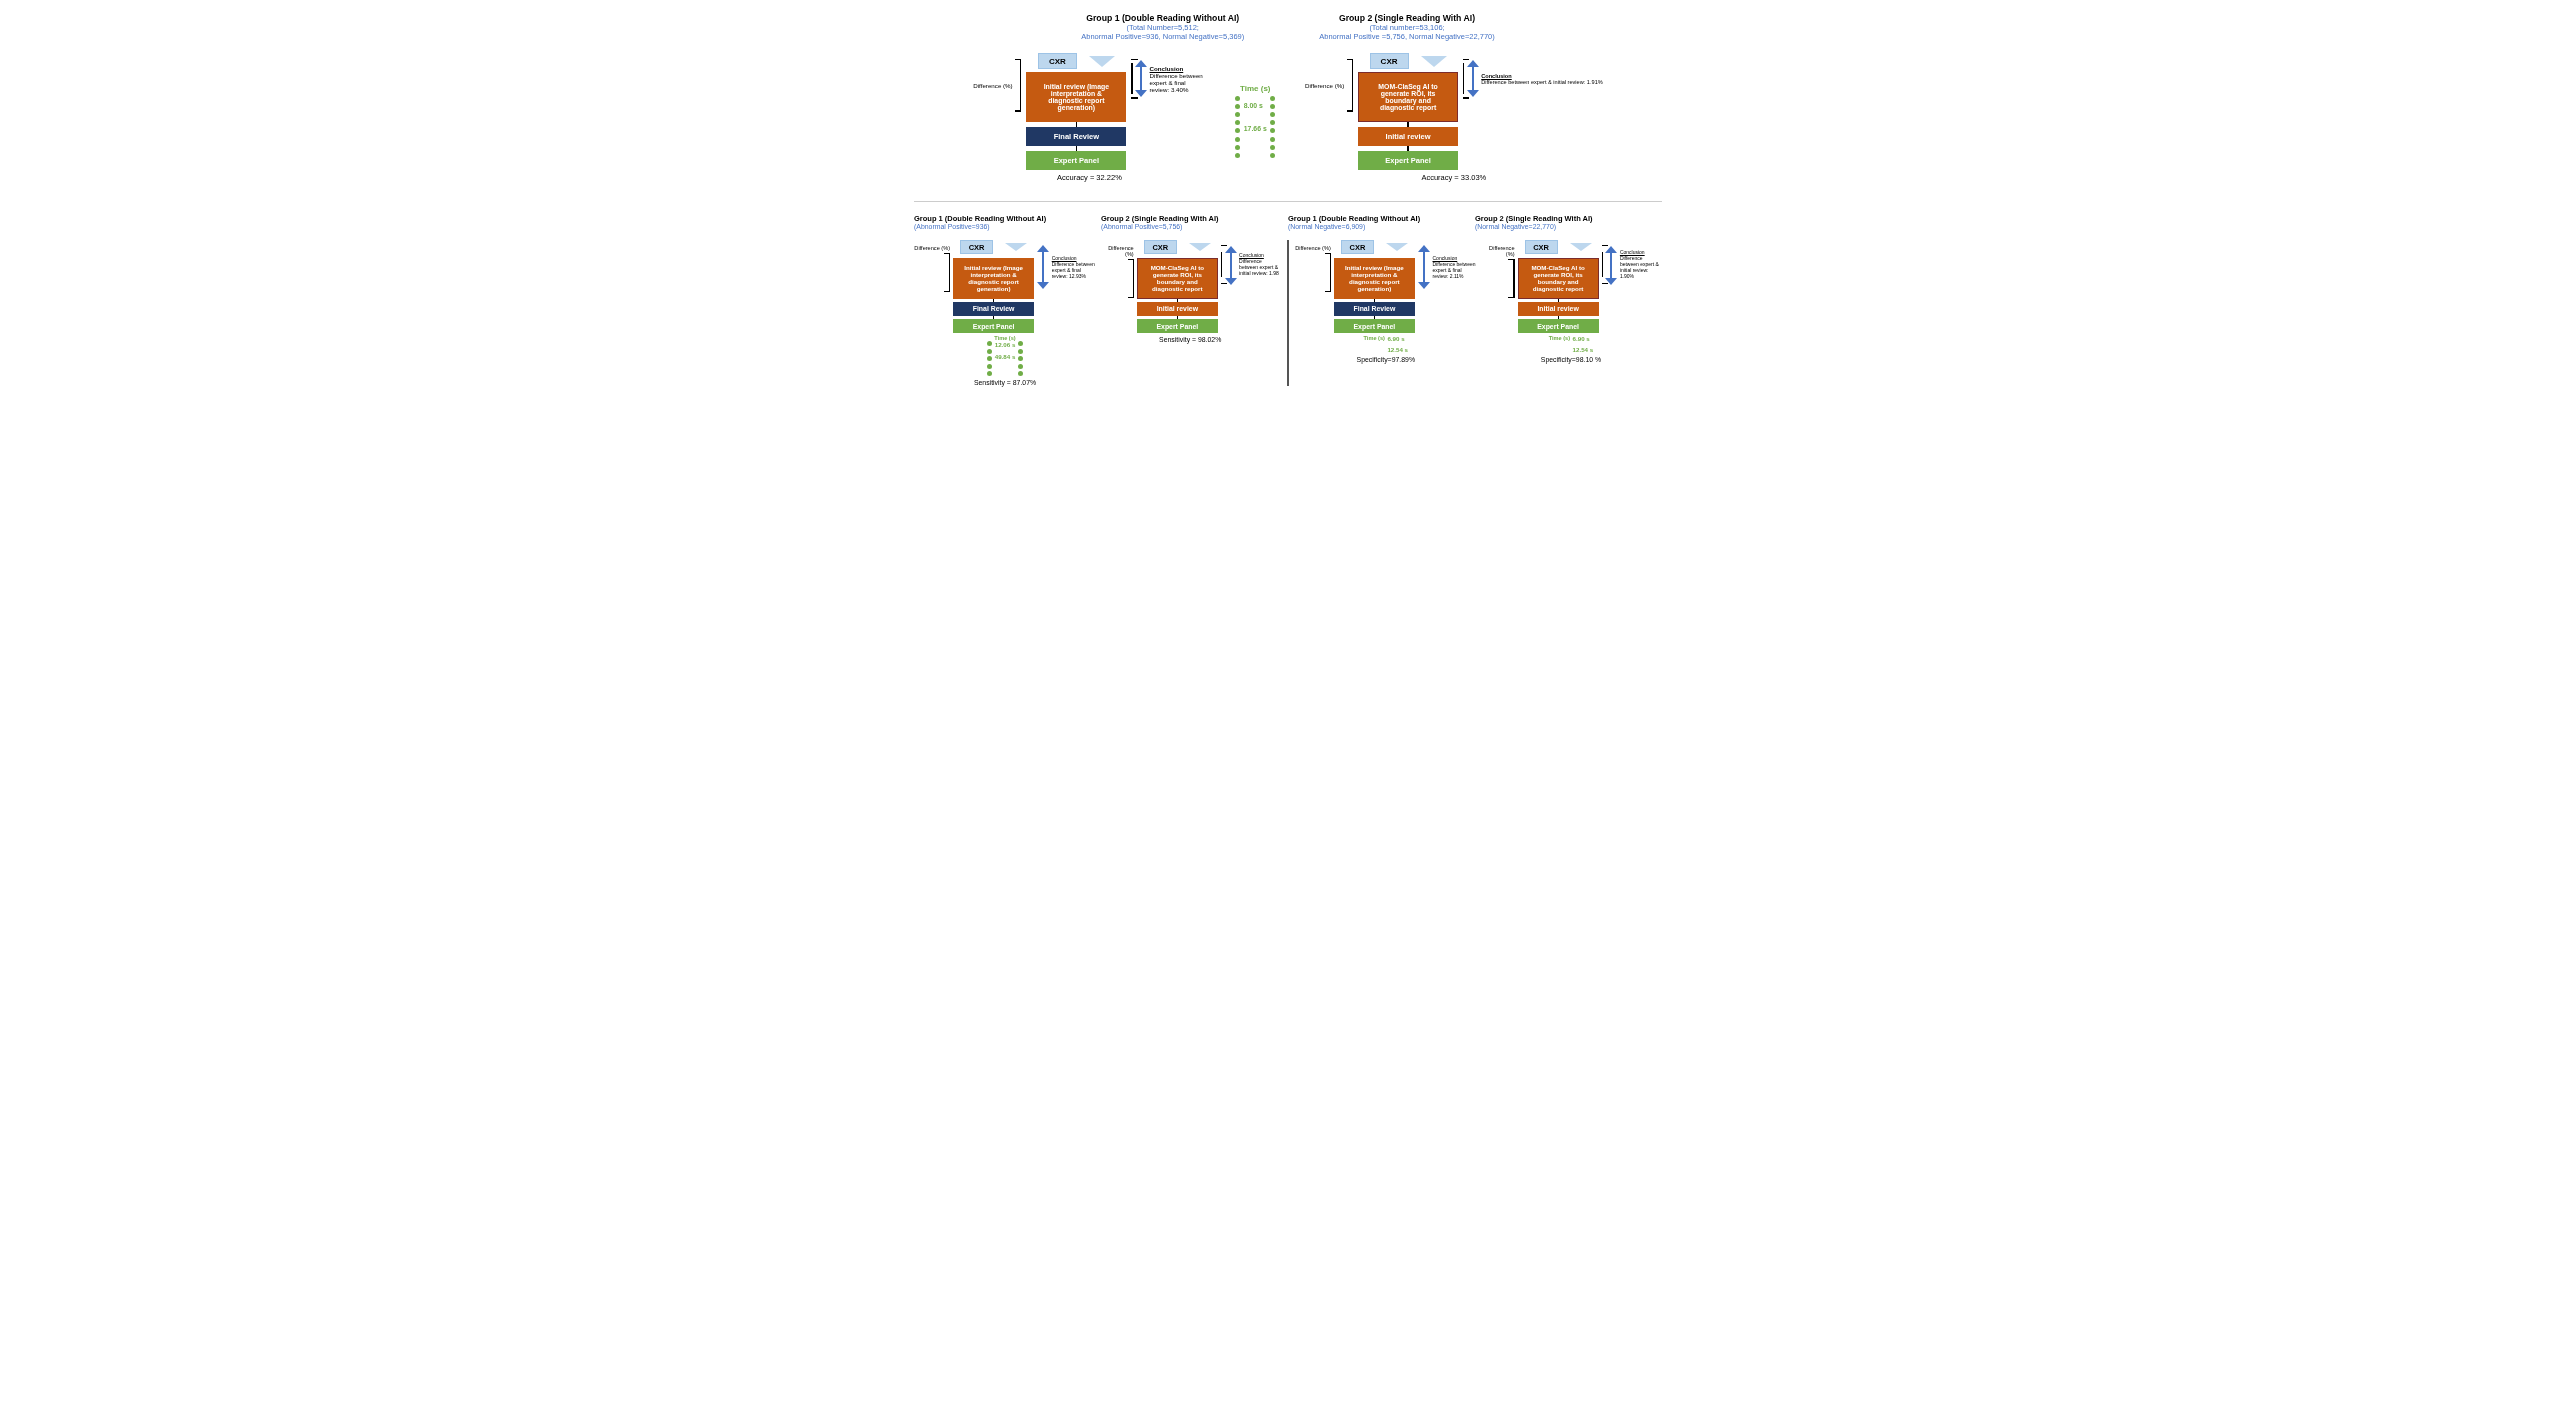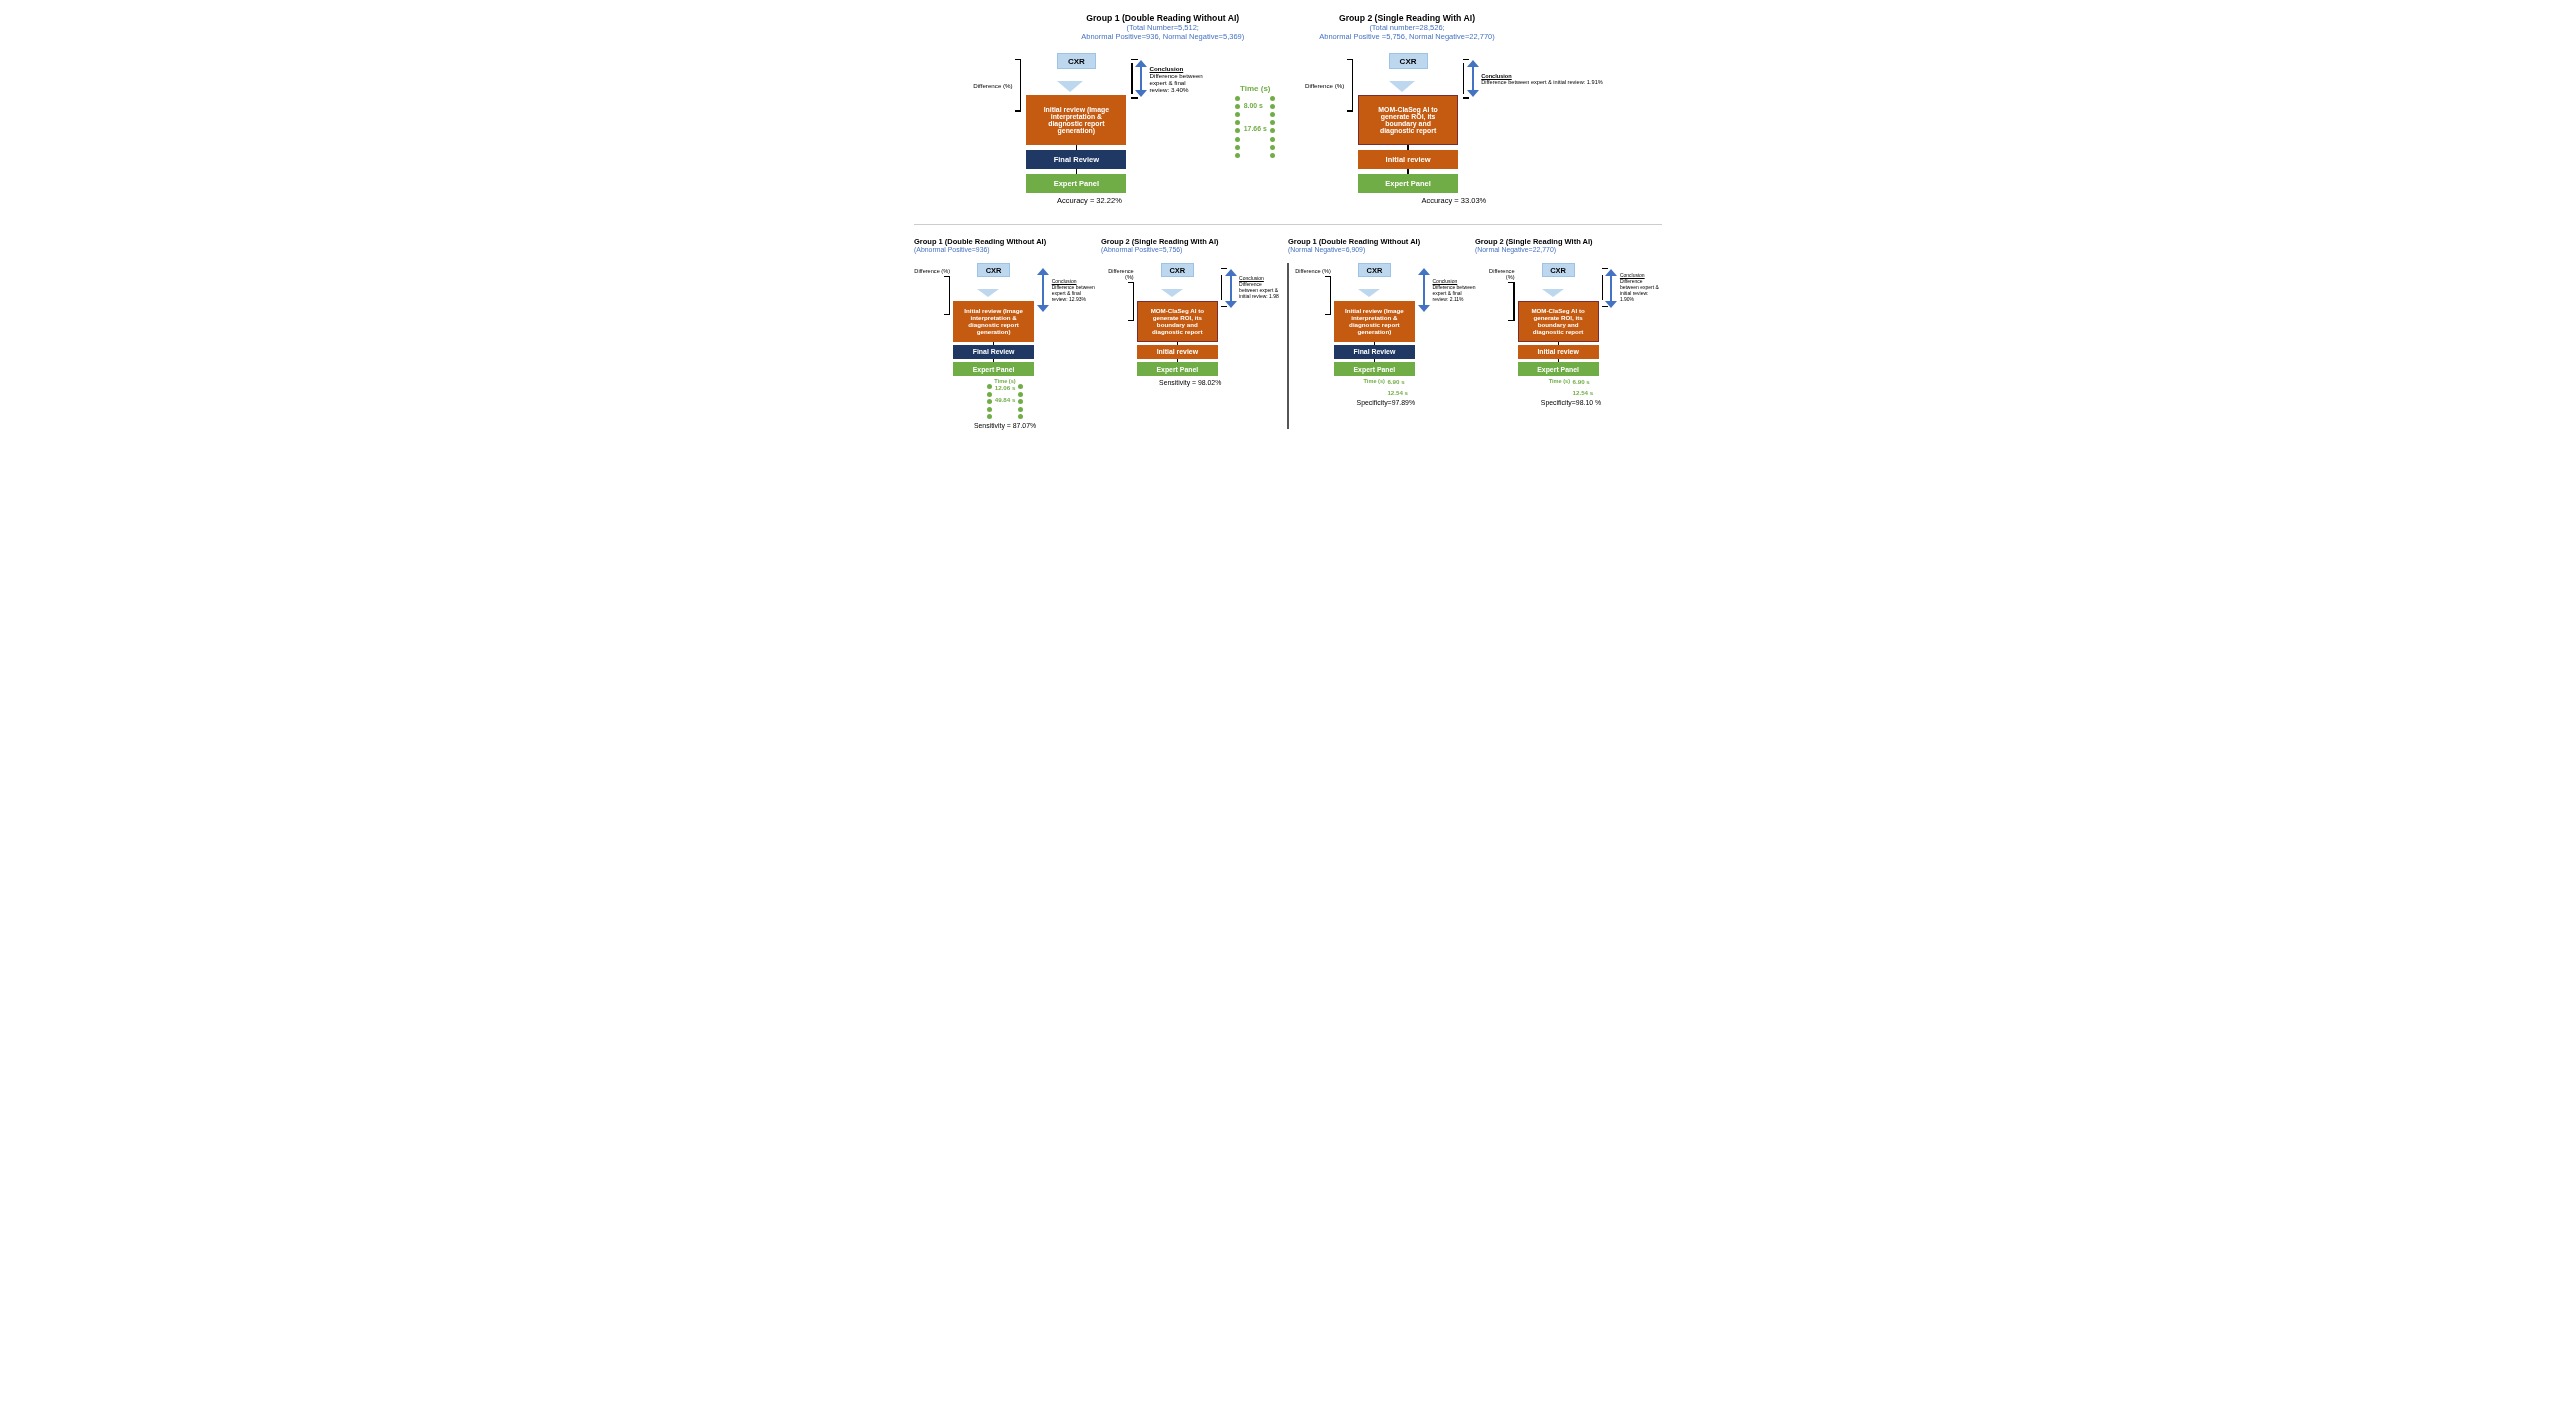--- a/index.html
+++ b/index.html
@@ -37,22 +37,22 @@
       font-size: 8.7px;
       color: #000;
     }
     .group-header .subtitle {
       color: #4472C4;
       font-size: 7.5px;
     }
     
     .cxr-arrow {
       display: flex;
-      flex-direction: column;
-      align-items: flex-start;
+      flex-direction: row;
+      align-items: center;
       margin-bottom: 3.1px;
       gap: 12px;
     }
     .cxr-box {
       background: #BDD7EE;
       border: 0.6px solid #9DC3E6;
       padding: 2.5px 10px;
       font-weight: bold;
       font-size: 8px;
       color: #000;
@@ -273,21 +273,21 @@
   <div class="top-section">
 
     <div class="group-headers">
       <div class="group-header">
         <div class="title">Group 1 (Double Reading Without AI)</div>
         <div class="subtitle">(Total Number=5,512;</div>
         <div class="subtitle">Abnormal Positive=936, Normal Negative=5,369)</div>
       </div>
       <div class="group-header">
         <div class="title">Group 2 (Single Reading With AI)</div>
-        <div class="subtitle">(Total number=28,526;</div>
+        <div class="subtitle">(Total number=53,106;</div>
         <div class="subtitle">Abnormal Positive =5,756, Normal Negative=22,770)</div>
       </div>
     </div>
 
     <div class="top-diagram-wrapper">
 
       <div style="display:flex; flex-direction:column; align-items:center; min-width:199px;">
 
         <div style="display:flex; align-items:flex-start; gap:5px; width:100%;">
 

